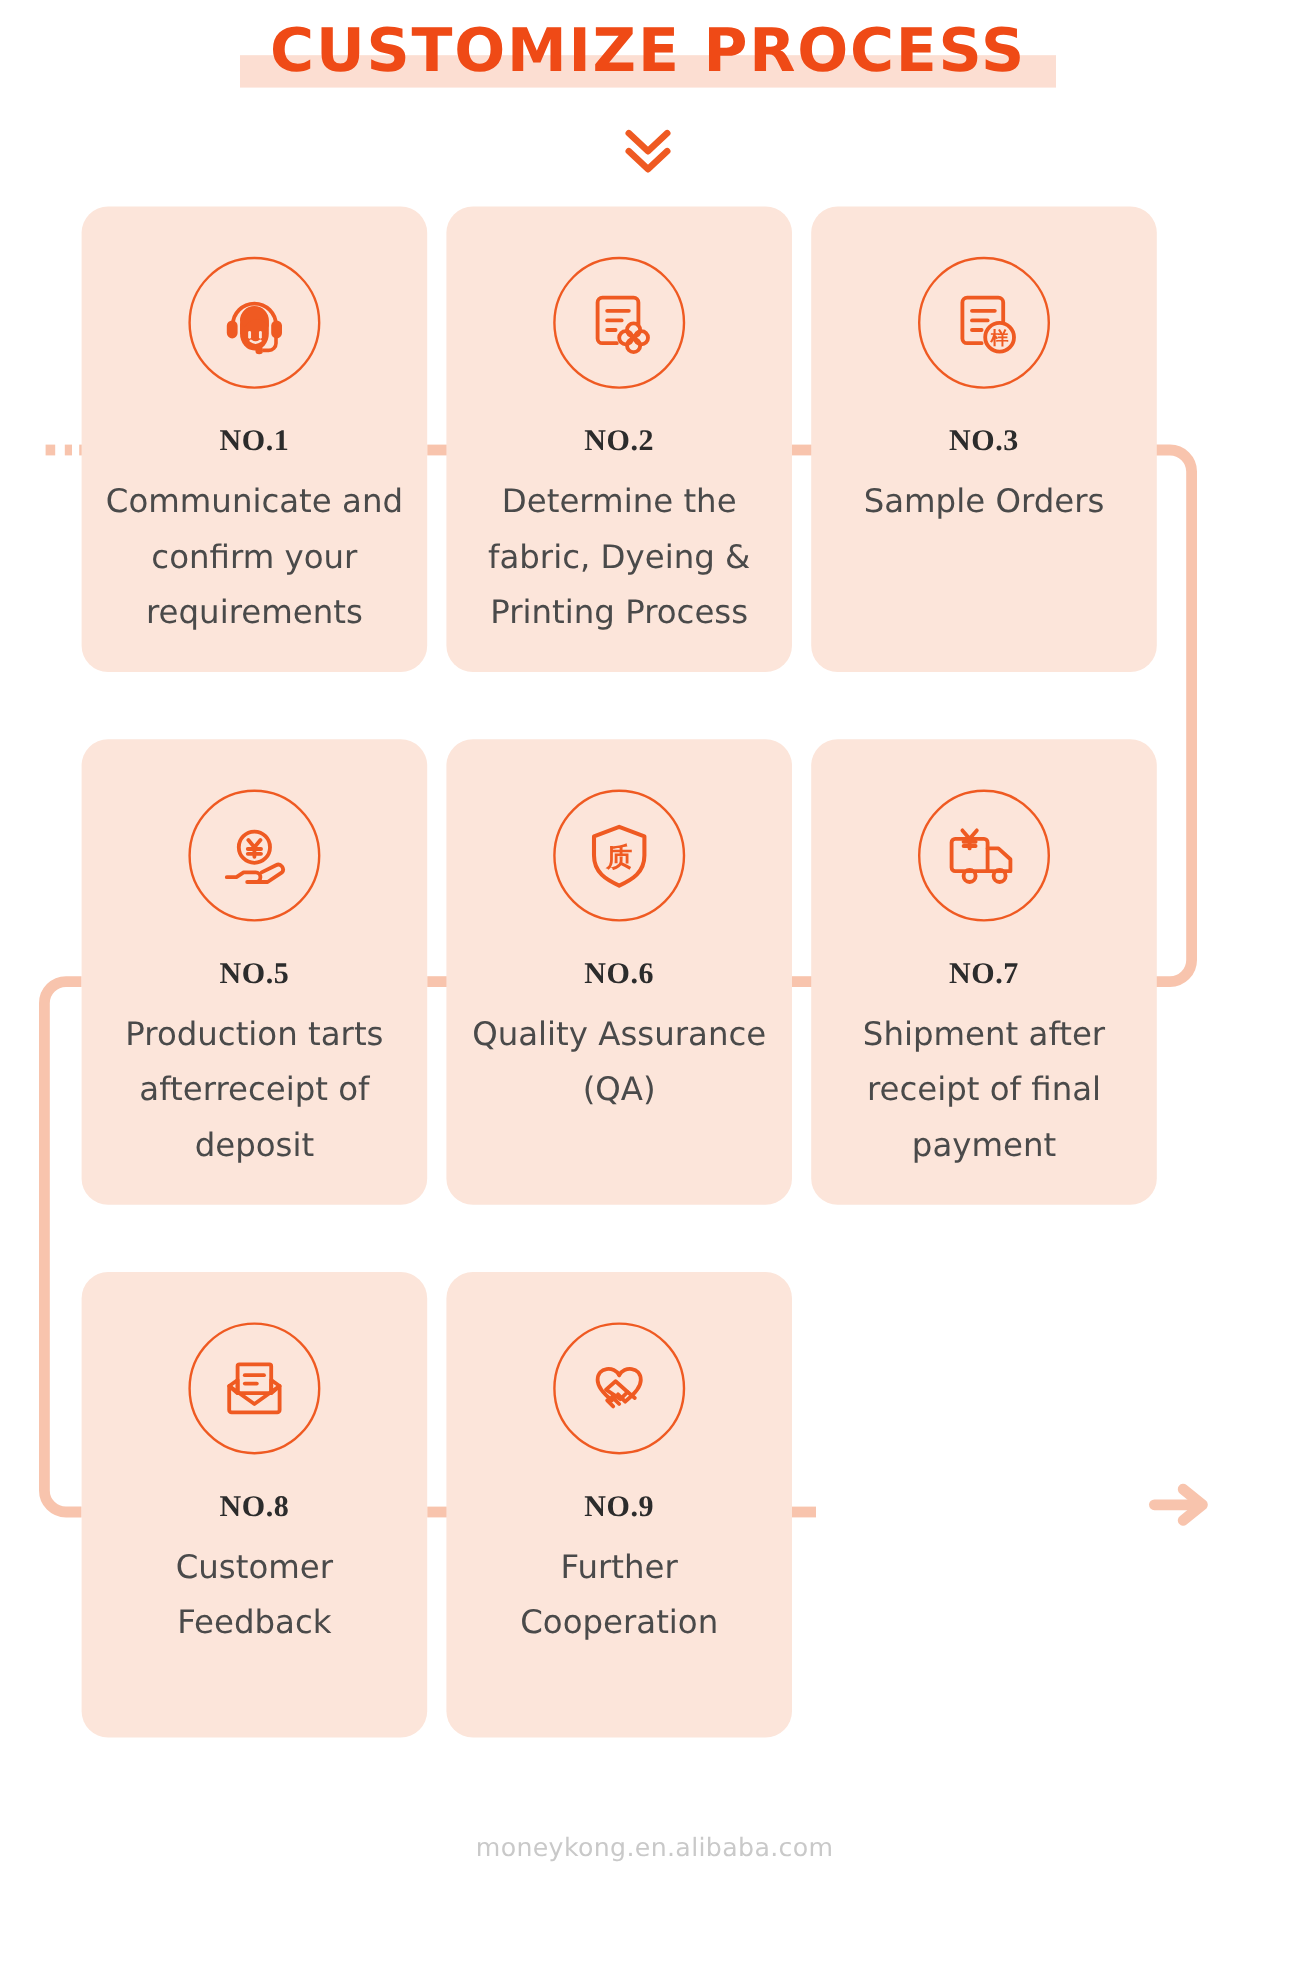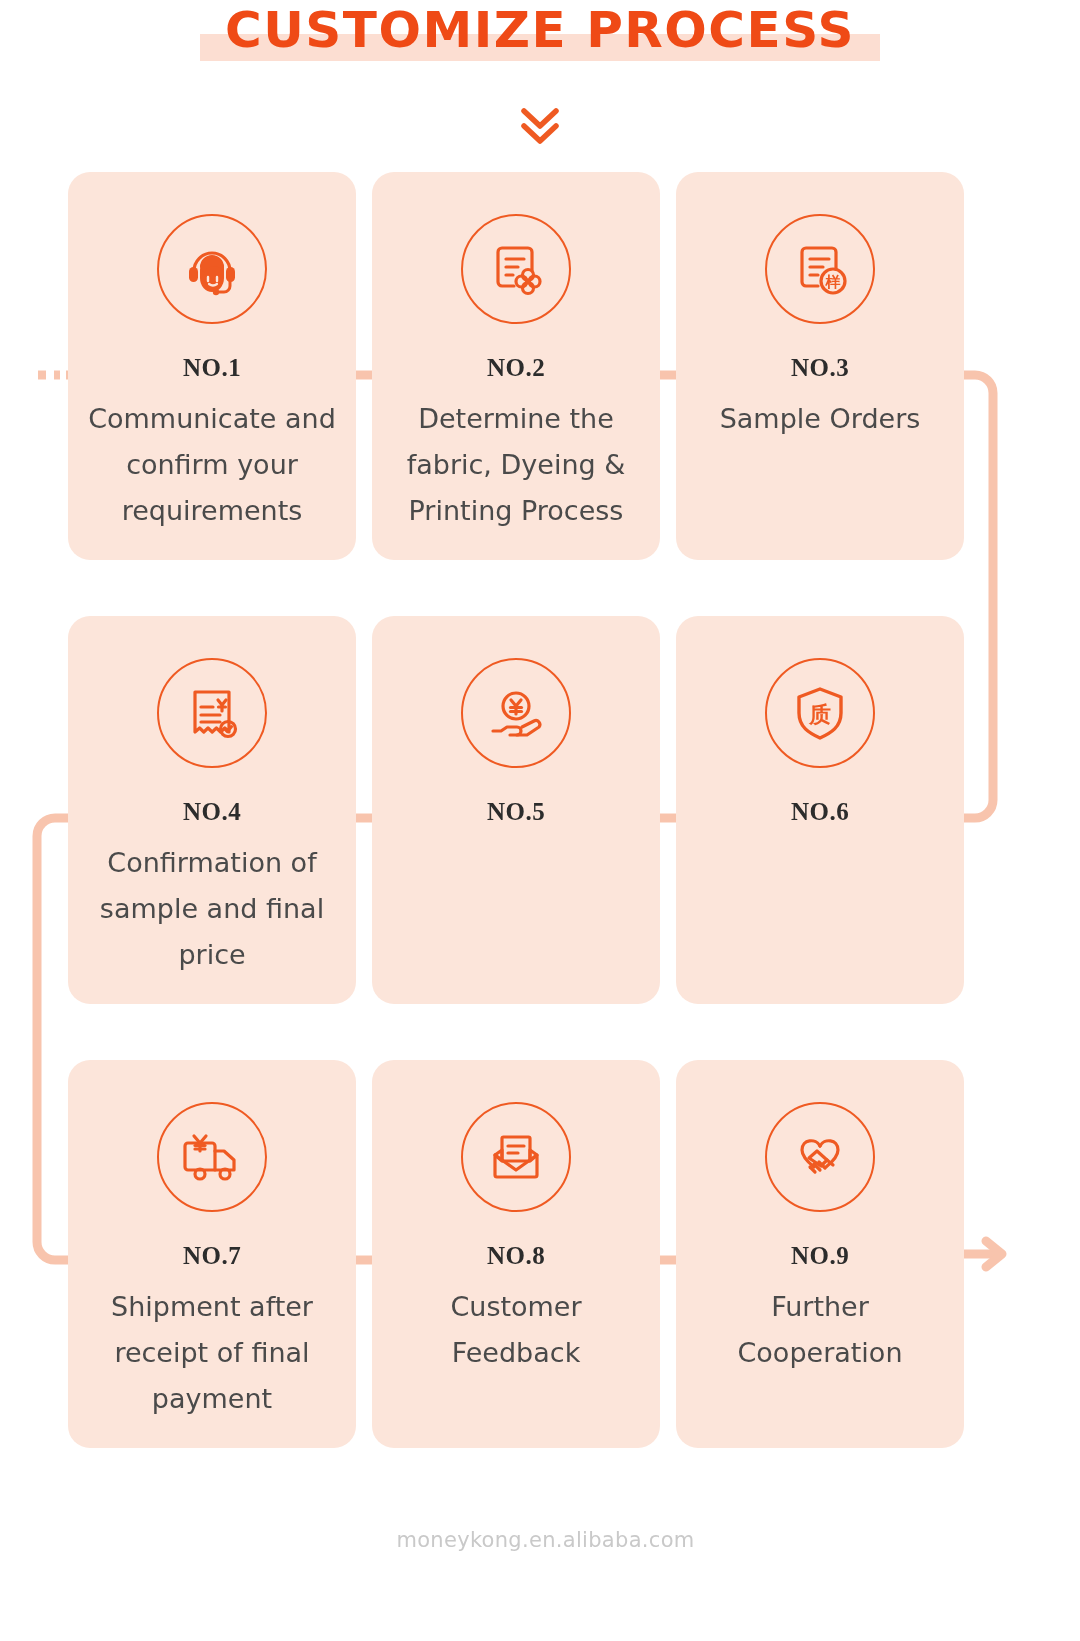--- a/index.html
+++ b/index.html
@@ -13,21 +13,21 @@
     position: relative;
     width: 1080px;
     height: 1641px;
     background: #ffffff;
     overflow: hidden;
   }
 
   
   .title-wrap {
     position: absolute;
-    top: 0;
+    top: 12px;
     left: 0;
     width: 1080px;
     height: 78px;
     display: flex;
     align-items: flex-start;
     justify-content: center;
   }
   .title-hl {
     position: absolute;
     left: 200px;
@@ -224,65 +224,48 @@
             <line x1="22" y1="38" x2="30" y2="38"></line>
             <circle cx="45" cy="44" r="12"></circle>
           </g>
           <text x="45" y="50" font-family="'DejaVu Sans', sans-serif" font-size="15" font-weight="bold" fill="#ef5a22" text-anchor="middle">样</text>
         </svg>
       </div>
       <div class="card-no">NO.3</div>
       <div class="card-desc">Sample Orders</div>
     </div>
 
-    <div class="card">
-      <div class="icon-circle">
-        <svg viewBox="0 0 64 64" width="64" height="64">
-          <g fill="none" stroke="#ef5a22" stroke-width="3.2" stroke-linecap="round" stroke-linejoin="round">
-            <path d="M15,11 h34 v40 l-4.2,-4 l-4.2,4 l-4.2,-4 l-4.2,4 l-4.2,-4 l-4.2,4 l-4.2,-4 l-4.6,4 z"></path>
-            <line x1="21" y1="26" x2="33" y2="26"></line>
-            <line x1="21" y1="34" x2="40" y2="34"></line>
-            <line x1="21" y1="41" x2="40" y2="41"></line>
-            <path d="M38,19 l4,5 l4,-5"></path>
-            <line x1="42" y1="24" x2="42" y2="30"></line>
-            <line x1="38.5" y1="26" x2="45.5" y2="26"></line>
-            <circle cx="48" cy="48" r="7.5"></circle>
-            <polyline points="44.8,48 47.2,50.5 51.4,45.6"></polyline>
-          </g>
-        </svg>
-      </div>
-      <div class="card-no">NO.4</div>
-      <div class="card-desc">Confirmation of sample and final price</div>
-    </div>
 
     <div class="card">
       <div class="icon-circle">
         <svg viewBox="0 0 64 64" width="64" height="64">
           <g fill="none" stroke="#ef5a22" stroke-width="3.2" stroke-linecap="round" stroke-linejoin="round">
             <circle cx="32" cy="25" r="13"></circle>
             <path d="M27,19 l5,6 l5,-6"></path>
             <line x1="32" y1="25" x2="32" y2="33"></line>
             <line x1="26.5" y1="26.5" x2="37.5" y2="26.5"></line>
             <line x1="26.5" y1="30.5" x2="37.5" y2="30.5"></line>
             <path d="M9,50 h8 l6,-4 h10 a4,4 0 0 1 0,8 h-7"></path>
             <path d="M33,54 h10 l12,-8 a4,4 0 0 0 -5,-6 L38,46"></path>
           </g>
         </svg>
       </div>
       <div class="card-no">NO.5</div>
+      <div class="card-desc">Production tarts afterreceipt of deposit</div>
     </div>
 
     <div class="card">
       <div class="icon-circle">
         <svg viewBox="0 0 64 64" width="64" height="64">
           <path d="M32,8 L53,16 v16 c0,14 -10,20 -21,25 c-11,-5 -21,-11 -21,-25 V16 z" fill="none" stroke="#ef5a22" stroke-width="3.4" stroke-linejoin="round"></path>
           <text x="32" y="41" font-family="'DejaVu Sans', sans-serif" font-size="22" font-weight="bold" fill="#ef5a22" text-anchor="middle">质</text>
         </svg>
       </div>
       <div class="card-no">NO.6</div>
+      <div class="card-desc">Quality Assurance (QA)</div>
     </div>
 
     <div class="card">
       <div class="icon-circle">
         <svg viewBox="0 0 64 64" width="64" height="64">
           <g fill="none" stroke="#ef5a22" stroke-width="3.2" stroke-linecap="round" stroke-linejoin="round">
             <path d="M8,18 h24 a3,3 0 0 1 3,3 v24 h-27 a3,3 0 0 1 -3,-3 V21 a3,3 0 0 1 3,-3 z"></path>
             <path d="M35,26 h9 l10,9 v10 h-19"></path>
             <path d="M14,11 l6,7 l6,-7"></path>
             <line x1="20" y1="18" x2="20" y2="26"></line>

